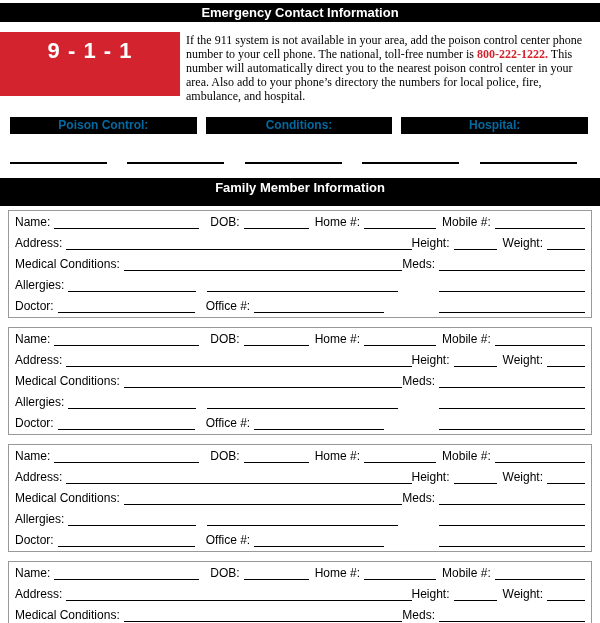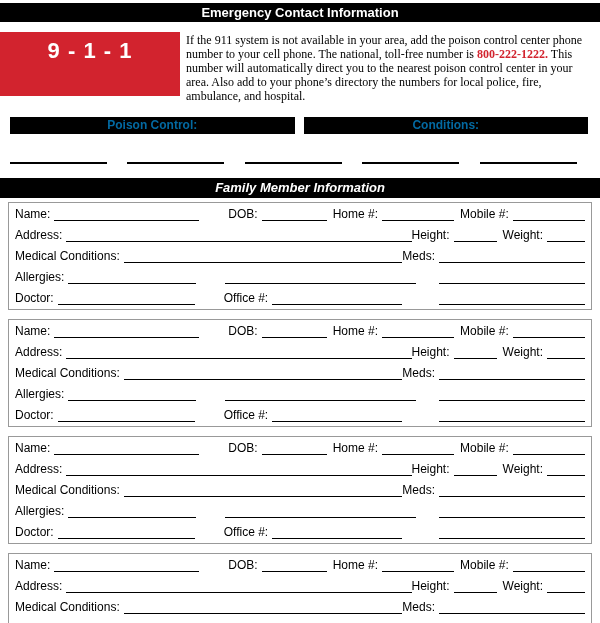--- a/index.html
+++ b/index.html
@@ -17,21 +17,21 @@
   .section-bar {
     background: var(--bar-black, #000);
     color: #fff;
     font-weight: bold;
     font-size: 13px;
     text-align: center;
     height: 19px;
     line-height: 19px;
     width: 100%;
   }
-  .family-bar { height: 20px; line-height: 20px; margin-top: 14px; font-style: italic; }
+  .family-bar { height: 28px; line-height: 20px; margin-top: 14px; }
 
   
   .info-section {
     display: flex;
     margin-top: 10px;
     align-items: flex-start;
   }
   .red-box {
     background: var(--accent-red, #d2232e);
     color: #fff;
@@ -109,21 +109,21 @@
     border-bottom: 1px solid #000;
     height: 12px;
     margin-left: 4px;
     flex: none;
   }
   .u.grow { flex: 1; }
   .w145 { width: 145px; } .w65 { width: 65px; } .w72 { width: 72px; }
   .w43 { width: 43px; } .w38 { width: 38px; } .w146 { width: 146px; }
   .w128 { width: 128px; } .w191 { width: 191px; } .w137 { width: 137px; }
   .w130 { width: 130px; }
-  .ml13 { margin-left: 29px; } .ml12 { margin-left: 6px; } .ml6 { margin-left: 6px; }
+  .ml13 { margin-left: 11px; } .ml12 { margin-left: 6px; } .ml6 { margin-left: 6px; }
   .ml4 { margin-left: 0; }
   .mlauto { margin-left: auto; }
 </style>
 </head>
 <body>
 
 <div class="section-bar">
   <span>Emergency Contact Information</span>
 </div>
 
@@ -132,20 +132,21 @@
     <div class="big-number">9 - 1 - 1</div>
   </div>
   <div class="instructions">
     <span>If the 911 system is not available in your area, add the poison control center phone number to your cell phone. The national, toll-free number is </span><span class="phone-red">800-222-1222.</span><span> This number will automatically direct you to the nearest poison control center in your area. Also add to your phone’s directory the numbers for local police, fire, ambulance, and hospital.</span>
   </div>
 </div>
 
 <div class="contacts-row">
   <div class="contact-box">Poison Control:</div>
   <div class="contact-box">Conditions:</div>
+  <div class="contact-box">Hospital:</div>
 </div>
 
 <div class="contacts-lines">
   <div class="col">
       <span class="contact-line"></span>
     </div>
   <div class="col">
       <span class="contact-line"></span>
     </div>
   <div class="col">

